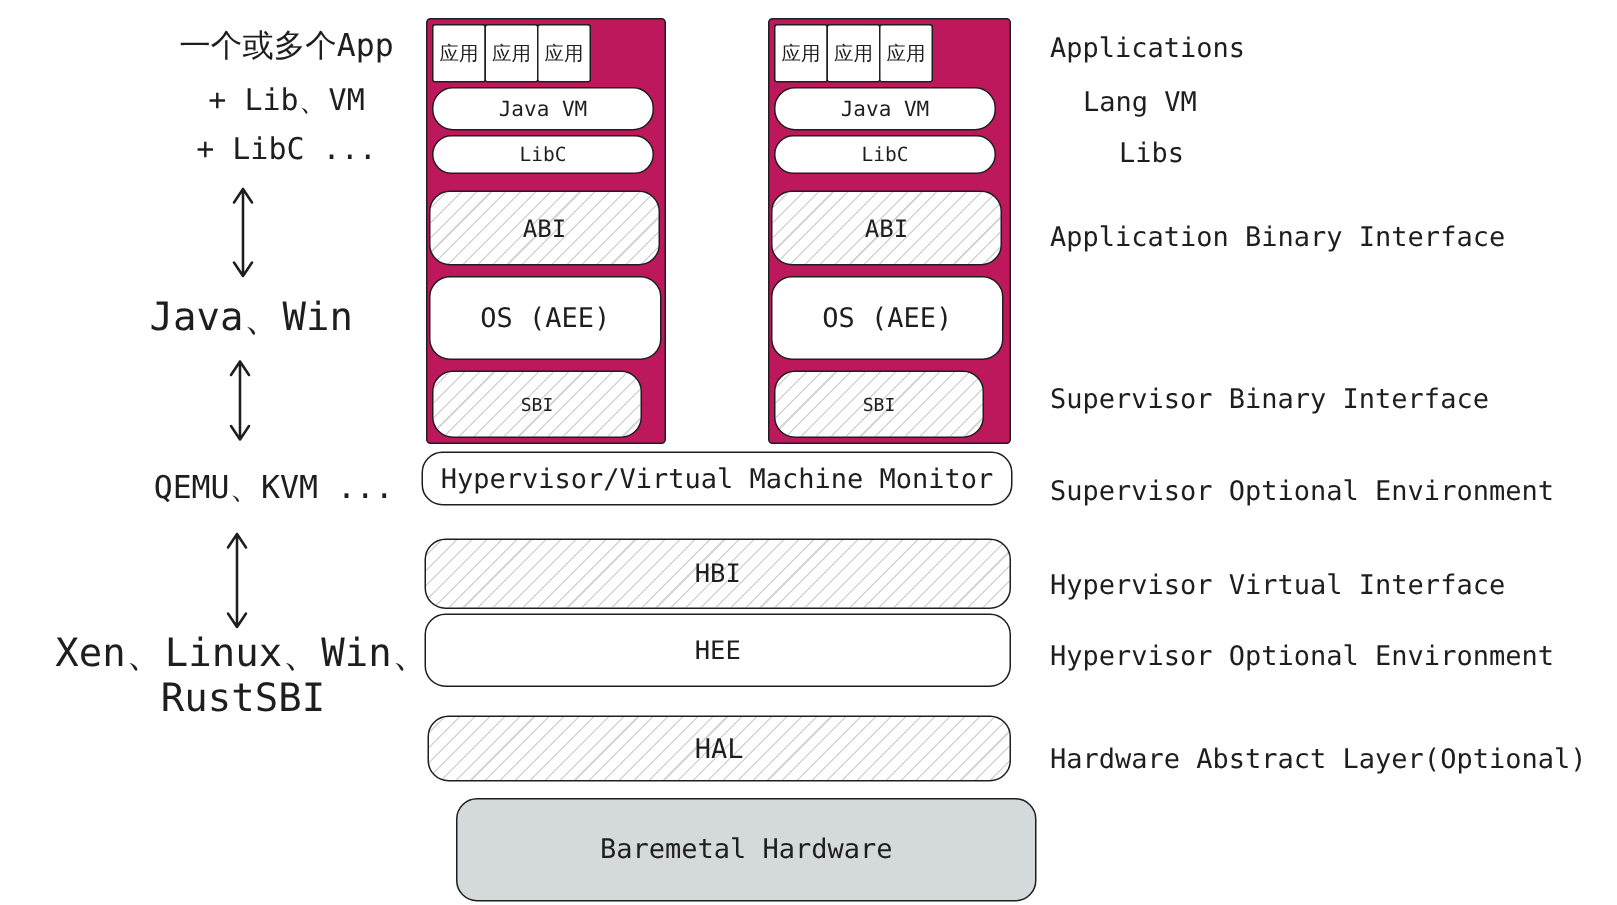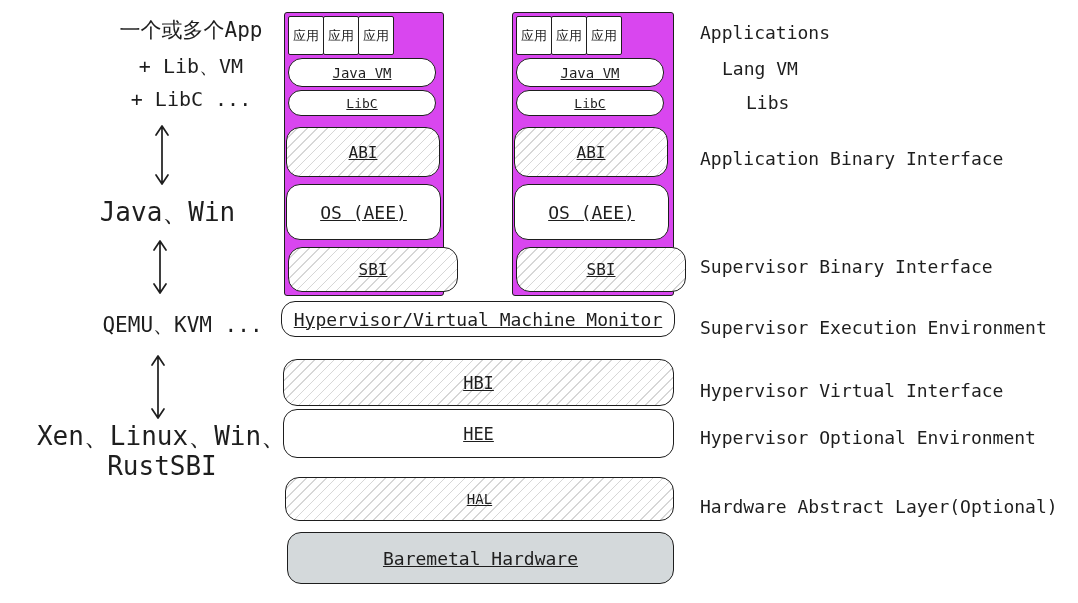--- a/index.html
+++ b/index.html
@@ -13,52 +13,51 @@
     padding-left:14px;
   }
   .box {
     position:absolute;
     border:1.6px solid #1e1e1e;
     border-radius:14px;
     background:#ffffff;
     box-sizing:border-box;
     display:flex; align-items:center; justify-content:center;
     white-space:nowrap;
-    text-decoration:underline;
   }
   .hatched {
     background-image:repeating-linear-gradient(135deg,
       rgba(110,110,110,0.28) 0 1px, transparent 1px 7px);
   }
   .stack {
     position:absolute;
     border:1.6px solid #1e1e1e;
     border-radius:3px;
     box-sizing:border-box;
-    background:#d946ef;
+    background:#be185d;
   }
   .stack .box { position:absolute; }
   .app-row { position:absolute; display:flex; }
   .app-box {
     flex:1;
     border:1.5px solid #1e1e1e;
     border-radius:2px;
     margin-left:-1px;
     display:flex; align-items:center; justify-content:center;
     font-size:13px;
     background:#fff;
     box-sizing:border-box;
   }
   .app-box:first-child { margin-left:0; }
 
   .box-appjoin  { top:45px;  left:3px; width:148px; height:29px; font-size:14px; }
   .box-libc     { top:77px;  left:3px; width:148px; height:26px; font-size:13px; }
   .box-abi      { top:114px; left:1px; width:154px; height:50px; font-size:16px; }
   .box-os       { top:171px; left:1px; width:155px; height:56px; font-size:18px; }
-  .box-sbi      { top:234px; left:3px; width:170px; height:45px; font-size:16px; }
+  .box-sbi      { top:234px; left:3px; width:140px; height:45px; font-size:12px; }
 
   .lbl {
     position:absolute;
     text-align:center;
     line-height:1.15;
   }
   .rlbl {
     position:absolute;
     left:700px;
     font-size:18px;
@@ -118,26 +117,26 @@
     <div class="box box-appjoin">Java VM</div>
     <div class="box box-libc">LibC</div>
     <div class="box box-abi hatched">ABI</div>
     <div class="box box-os">OS (AEE)</div>
     <div class="box box-sbi hatched">SBI</div>
   </div>
 
   <div class="box" style="left:281px; top:301px; width:394px; height:36px; font-size:18px;">Hypervisor/Virtual Machine Monitor</div>
   <div class="box" style="left:283px; top:409px; width:391px; height:49px; font-size:17px;">HEE</div>
   <div class="box hatched" style="left:283px; top:359px; width:391px; height:47px; font-size:17px;">HBI</div>
-  <div class="box hatched" style="left:285px; top:477px; width:389px; height:44px; font-size:14px;">HAL</div>
-  <div class="box hw-fill" style="left:287px; top:532px; width:387px; height:52px; font-size:18px;">Baremetal Hardware</div>
+  <div class="box hatched" style="left:285px; top:477px; width:389px; height:44px; font-size:18px;">HAL</div>
+  <div class="box hw-fill" style="left:304px; top:532px; width:387px; height:69px; font-size:18px;">Baremetal Hardware</div>
 
   <div class="rlbl" style="top:22px;">Applications</div>
   <div class="rlbl" style="top:58px;  left:722px;">Lang VM</div>
   <div class="rlbl" style="top:92px;  left:746px;">Libs</div>
   <div class="rlbl" style="top:148px;">Application Binary Interface</div>
   <div class="rlbl" style="top:256px;">Supervisor Binary Interface</div>
-  <div class="rlbl" style="top:317px;">Supervisor Execution Environment</div>
+  <div class="rlbl" style="top:317px;">Supervisor Optional Environment</div>
   <div class="rlbl" style="top:380px;">Hypervisor Virtual Interface</div>
   <div class="rlbl" style="top:427px;">Hypervisor Optional Environment</div>
   <div class="rlbl" style="top:496px;">Hardware Abstract Layer(Optional)</div>
 
 </div>
 
 </body></html>

